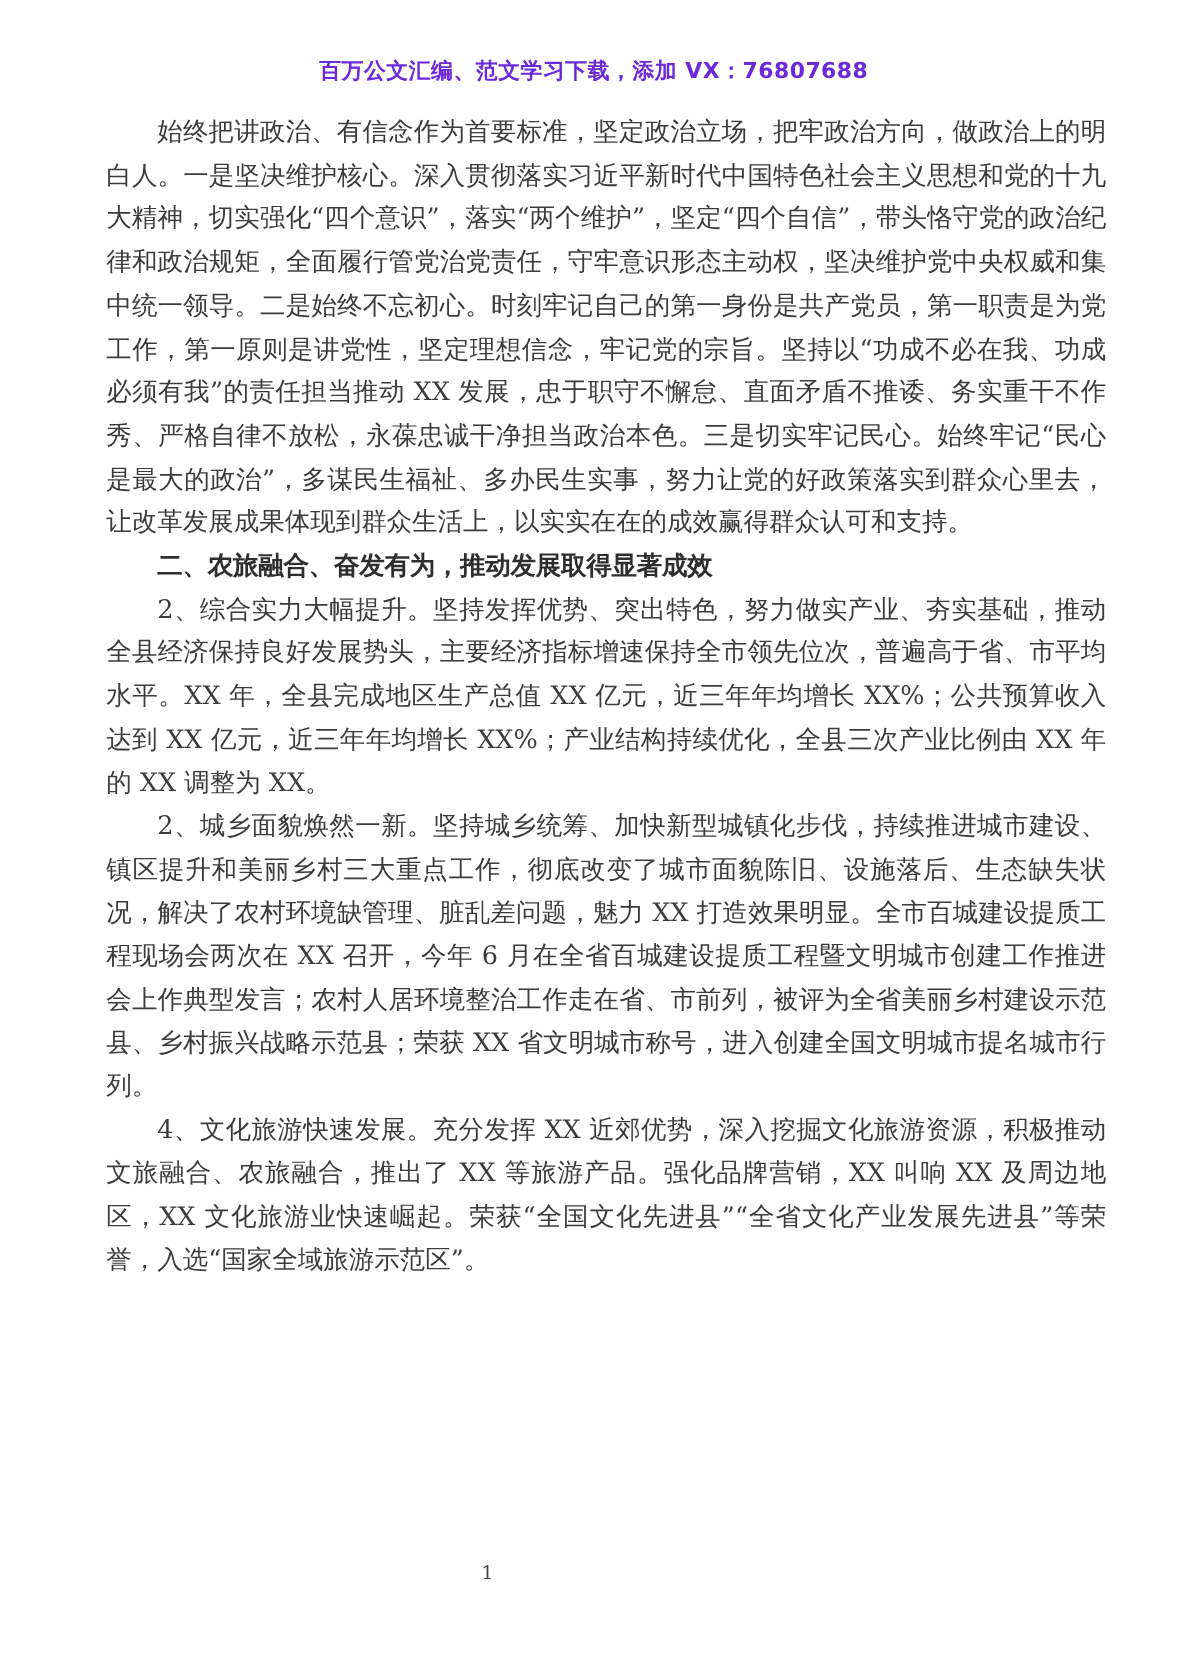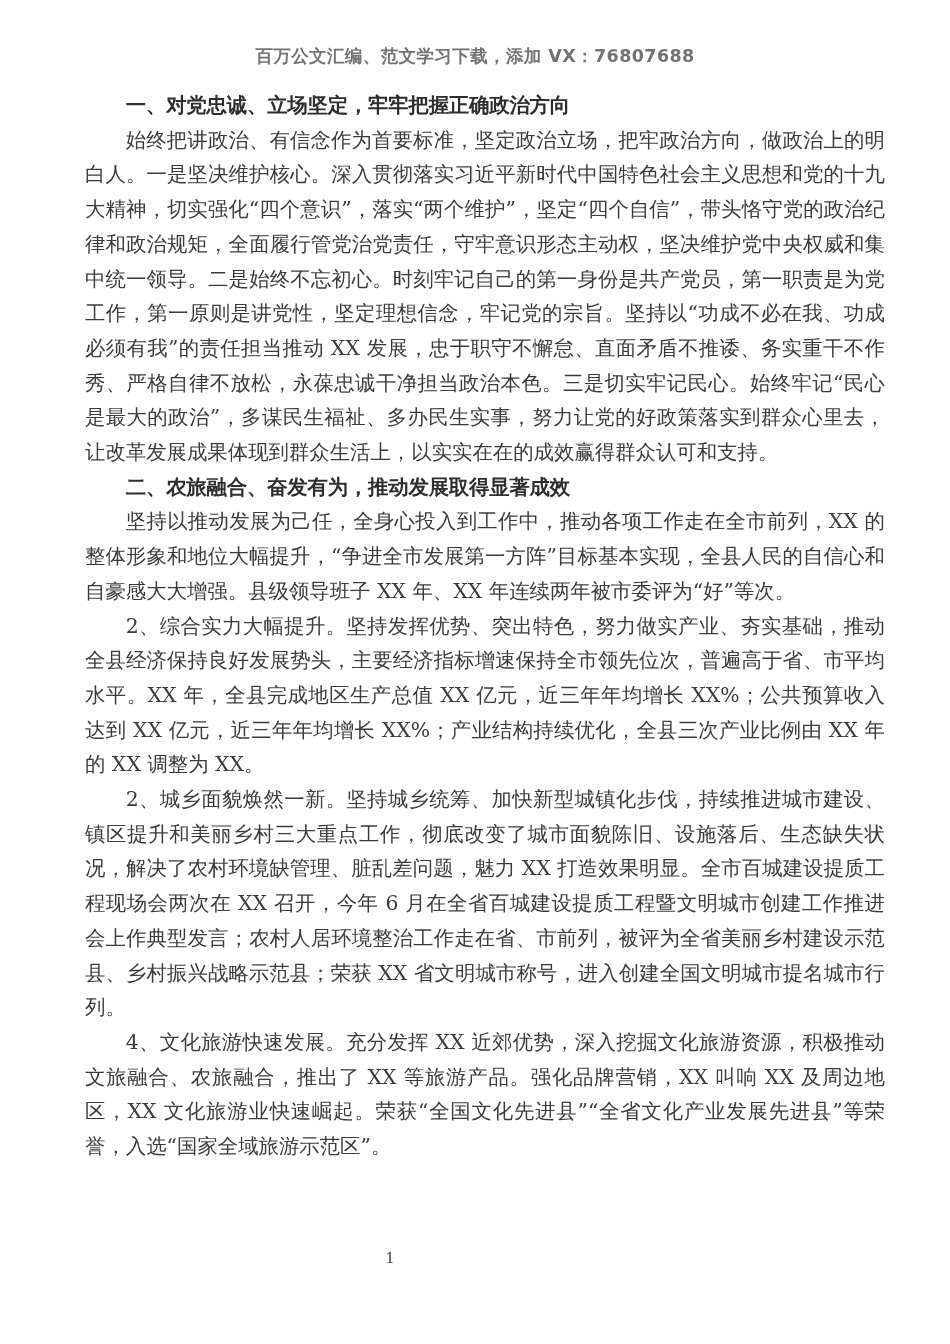--- a/index.html
+++ b/index.html
@@ -80,27 +80,25 @@
     font-size: 15px;
     color: #4a4a4a;
     font-family: "DejaVu Serif", "Liberation Serif", serif;
   }
 </style>
 </head>
 <body>
 
 <div class="page">
 
-  <div class="promo-header" style="color: #737373;">百万公文汇编、范文学习下载，添加 VX：76807688</div>
+  <div class="promo-header" style="color: #6d28d9;">百万公文汇编、范文学习下载，添加 VX：76807688</div>
 
   <div class="doc-body">
-      <p class="heading">一、对党忠诚、立场坚定，牢牢把握正确政治方向</p>
       <p class="para">始终把讲政治、有信念作为首要标准，坚定政治立场，把牢政治方向，做政治上的明白人。一是坚决维护核心。深入贯彻落实习近平新时代中国特色社会主义思想和党的十九大精神，切实强化“四个意识”，落实“两个维护”，坚定“四个自信”，带头恪守党的政治纪律和政治规矩，全面履行管党治党责任，守牢意识形态主动权，坚决维护党中央权威和集中统一领导。二是始终不忘初心。时刻牢记自己的第一身份是共产党员，第一职责是为党工作，第一原则是讲党性，坚定理想信念，牢记党的宗旨。坚持以“功成不必在我、功成必须有我”的责任担当推动 XX 发展，忠于职守不懈怠、直面矛盾不推诿、务实重干不作秀、严格自律不放松，永葆忠诚干净担当政治本色。三是切实牢记民心。始终牢记“民心是最大的政治”，多谋民生福祉、多办民生实事，努力让党的好政策落实到群众心里去，让改革发展成果体现到群众生活上，以实实在在的成效赢得群众认可和支持。</p>
       <p class="heading">二、农旅融合、奋发有为，推动发展取得显著成效</p>
-      <p class="para">坚持以推动发展为己任，全身心投入到工作中，推动各项工作走在全市前列，XX 的整体形象和地位大幅提升，“争进全市发展第一方阵”目标基本实现，全县人民的自信心和自豪感大大增强。县级领导班子 XX 年、XX 年连续两年被市委评为“好”等次。</p>
       <p class="para">2、综合实力大幅提升。坚持发挥优势、突出特色，努力做实产业、夯实基础，推动全县经济保持良好发展势头，主要经济指标增速保持全市领先位次，普遍高于省、市平均水平。XX 年，全县完成地区生产总值 XX 亿元，近三年年均增长 XX%；公共预算收入达到 XX 亿元，近三年年均增长 XX%；产业结构持续优化，全县三次产业比例由 XX 年的 XX 调整为 XX。</p>
       <p class="para">2、城乡面貌焕然一新。坚持城乡统筹、加快新型城镇化步伐，持续推进城市建设、镇区提升和美丽乡村三大重点工作，彻底改变了城市面貌陈旧、设施落后、生态缺失状况，解决了农村环境缺管理、脏乱差问题，魅力 XX 打造效果明显。全市百城建设提质工程现场会两次在 XX 召开，今年 6 月在全省百城建设提质工程暨文明城市创建工作推进会上作典型发言；农村人居环境整治工作走在省、市前列，被评为全省美丽乡村建设示范县、乡村振兴战略示范县；荣获 XX 省文明城市称号，进入创建全国文明城市提名城市行列。</p>
       <p class="para">4、文化旅游快速发展。充分发挥 XX 近郊优势，深入挖掘文化旅游资源，积极推动文旅融合、农旅融合，推出了 XX 等旅游产品。强化品牌营销，XX 叫响 XX 及周边地区，XX 文化旅游业快速崛起。荣获“全国文化先进县”“全省文化产业发展先进县”等荣誉，入选“国家全域旅游示范区”。</p>
     </div>
 
   <div class="page-number">1</div>
 
 </div>
 
 </body></html>

